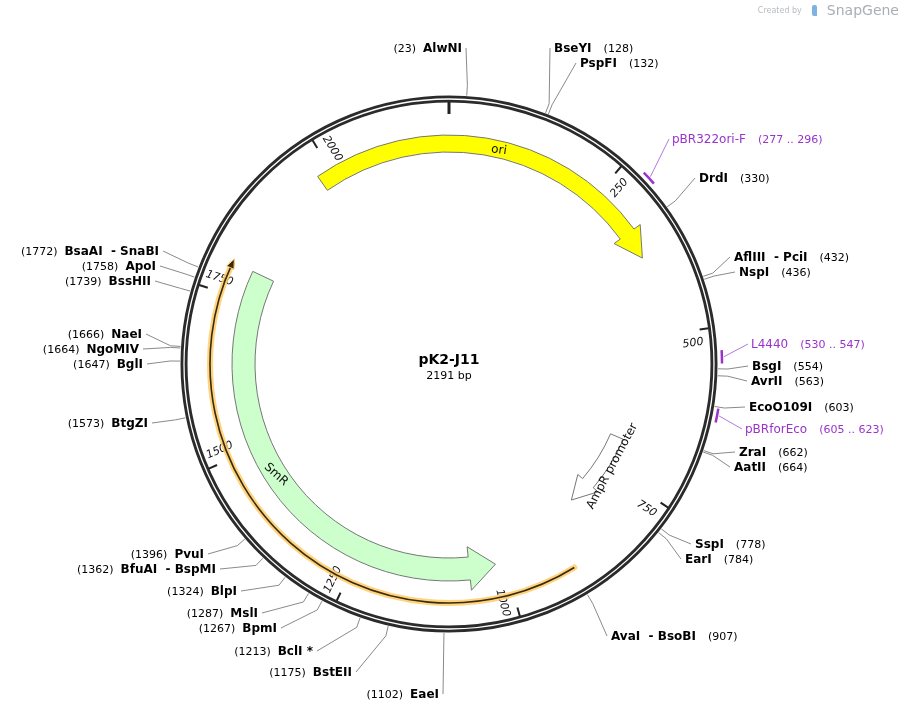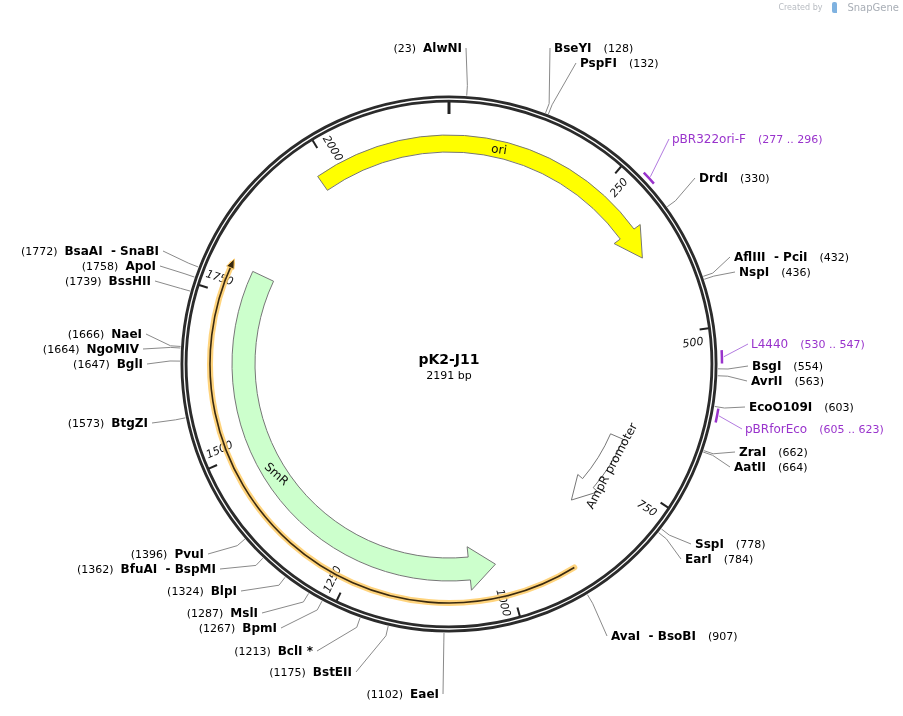--- a/index.html
+++ b/index.html
@@ -1,19 +1,19 @@
 <!DOCTYPE html>
 <html><head>
 <meta charset="utf-8">
 <style>
   html, body { margin:0; padding:0; background:#ffffff; }
   body { width:903px; height:716px; position:relative; overflow:hidden; font-family:"DejaVu Sans", sans-serif; }
   #map { position:absolute; left:0; top:0; }
   .credit { position:absolute; right:4px; top:2px; font-size:8px; color:#b8bcc2; display:flex; align-items:center; gap:10px;margin-left:38px; }
-  .credit .brand { font-size:10px; color:#a8aeb6; }
+  .credit .brand { font-size:14px; color:#a8aeb6; }
   .credit .logo { display:inline-block; width:5px; height:11px; background:#7fb2e0; border-radius:2px 2px 0 2px; }
 </style>
 </head>
 <body>
 
 <div class="credit">
   <span>Created by</span>
   <span class="logo"></span>
   <span class="brand">SnapGene</span>
 </div>

